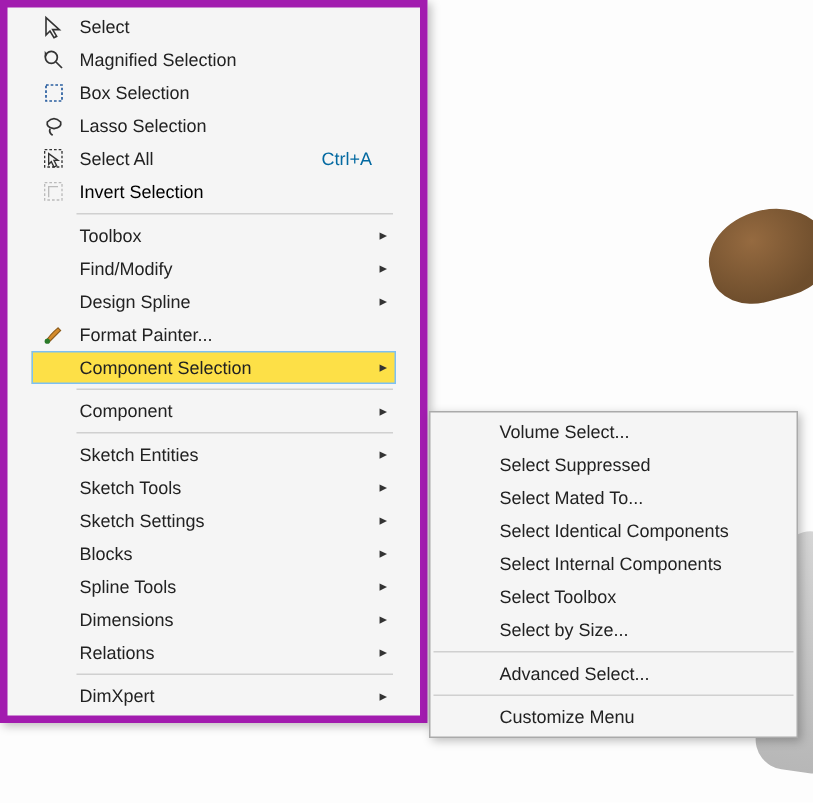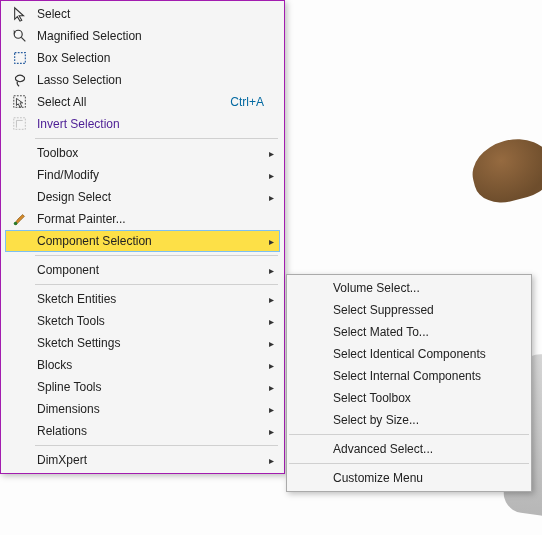--- a/index.html
+++ b/index.html
@@ -17,36 +17,36 @@
     position: absolute;
     top: 0; left: 0; right: 0; bottom: 0;
     background: #fdfdfd;
   }
   .menu {
     position: absolute;
     top: 0;
     left: 0;
     width: 285px;
     background: #f5f5f5;
-    border: 1px solid #a21caf;
+    border: 5px solid #a21caf;
     box-shadow: 2px 2px 6px rgba(0,0,0,0.25);
-    padding: 2px 4px;
+    padding: 2px 16px;
     box-sizing: border-box;
   }
   .menu-item {
     display: flex;
     align-items: center;
     height: 22px;
     padding: 0 6px 0 4px;
     color: #222;
     cursor: default;
     position: relative;
   }
   .menu-item.disabled {
-    color: #4c1d95;
+    color: #000000;
   }
   .menu-item.highlight {
     background: #fde047;
     outline: 1px solid #7cc0f4;
     outline-offset: -1px;
   }
   .icon-slot {
     width: 22px;
     height: 18px;
     display: flex;
@@ -195,21 +195,21 @@
       <span class="label">Toolbox</span>
       <span class="arrow">▸</span>
     </div>
     <div class="menu-item">
       <span class="icon-slot"></span>
       <span class="label">Find/Modify</span>
       <span class="arrow">▸</span>
     </div>
     <div class="menu-item">
       <span class="icon-slot"></span>
-      <span class="label">Design Select</span>
+      <span class="label">Design Spline</span>
       <span class="arrow">▸</span>
     </div>
     <div class="menu-item">
       <span class="icon-slot">
         <svg width="16" height="16" viewBox="0 0 18 18">
           <path d="M3 14 Q6 9 12 4 L14 6 Q9 11 5 15 Z" fill="#d48a2a" stroke="#8a5a1a" stroke-width="0.8"></path>
           <circle cx="4" cy="14" r="2" fill="#2a7a2a"></circle>
         </svg>
       </span>
       <span class="label">Format Painter...</span>

